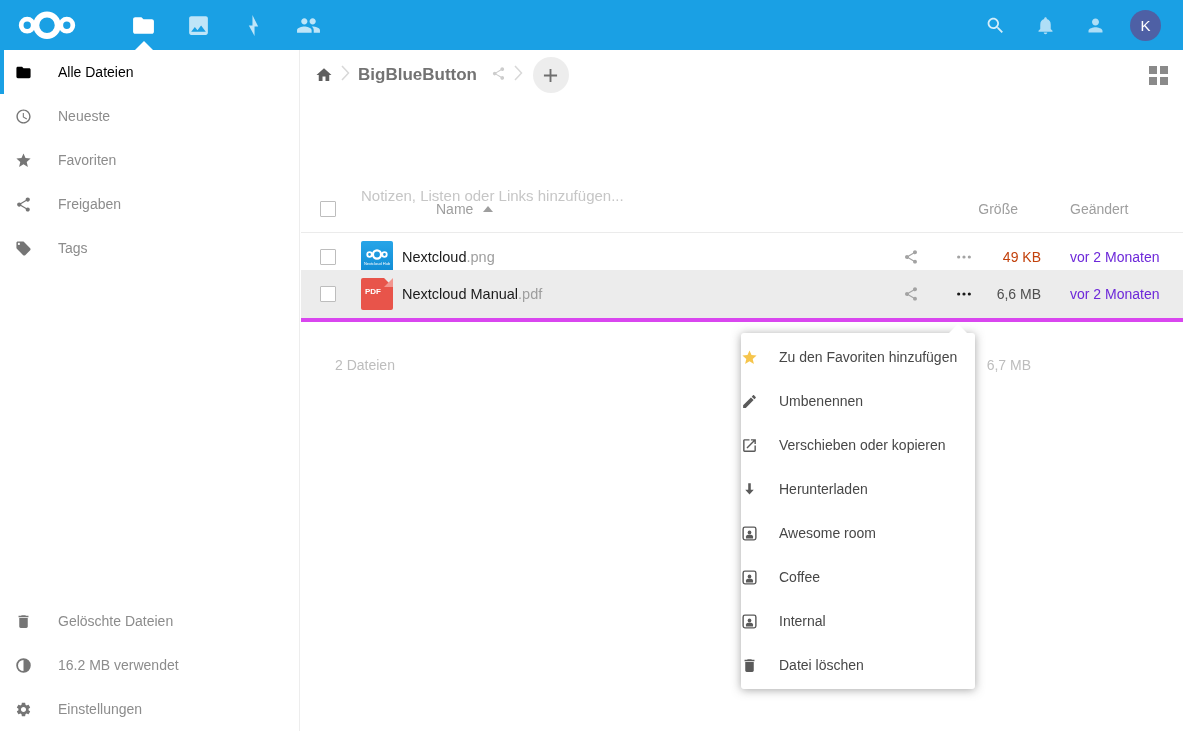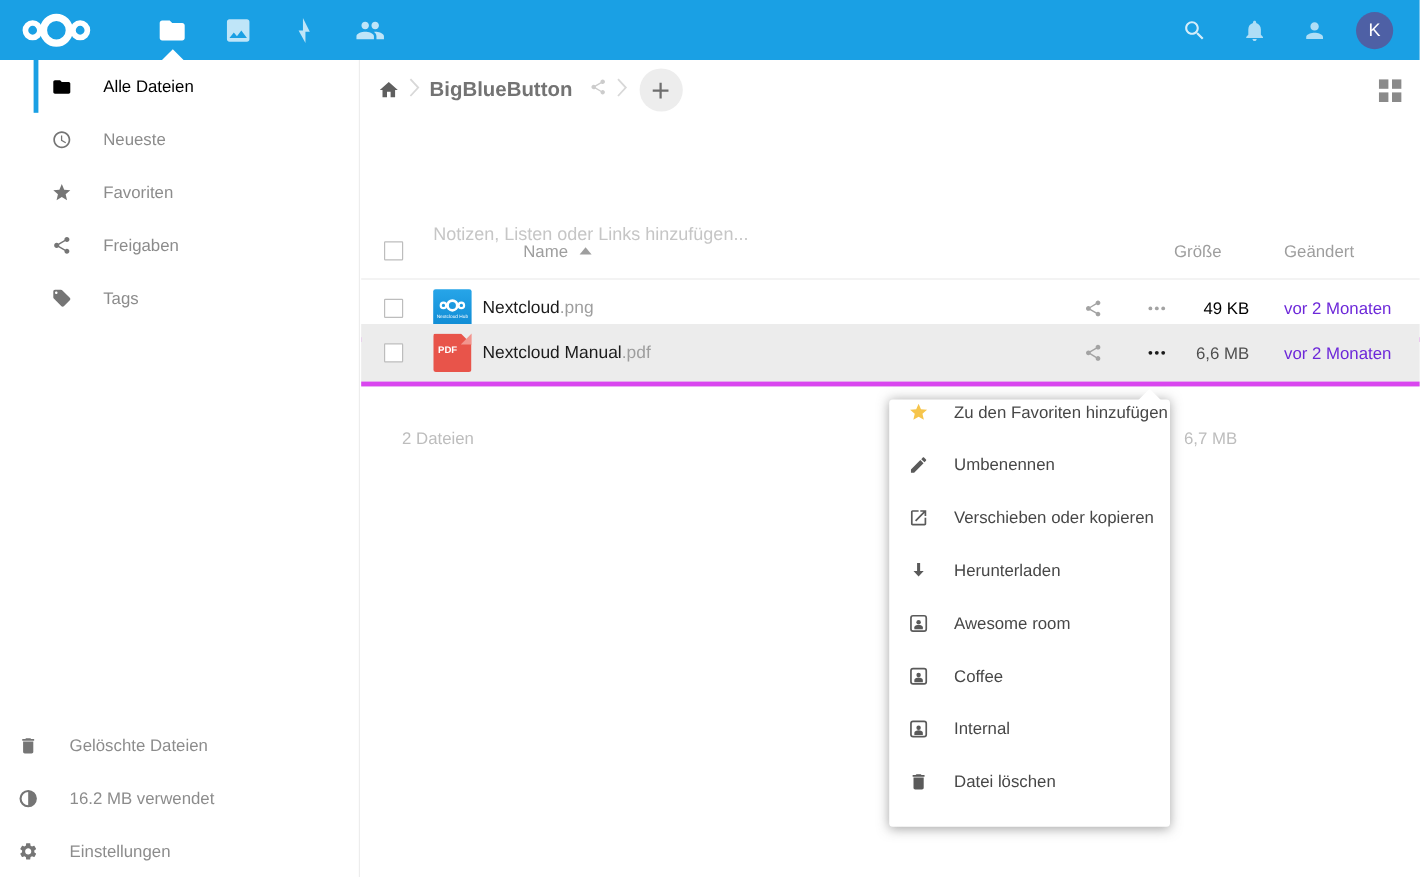--- a/index.html
+++ b/index.html
@@ -20,21 +20,21 @@
     border-bottom:9px solid #fff; }
   .header-right { margin-left:auto; display:flex; align-items:center; }
   .hr-btn { width:50px; height:50px; display:flex; align-items:center; justify-content:center; cursor:pointer; }
   .hr-btn svg { width:21px; height:21px; fill:rgba(255,255,255,.82); }
   .avatar { width:31px; height:31px; border-radius:50%; background:#4e60a5; color:#fff;
     display:flex; align-items:center; justify-content:center; font-size:15px;
     margin:0 22px 0 10px; cursor:pointer; }
 
   
   .sidebar { position:absolute; left:0; top:50px; width:300px; height:681px;
-    background:#fff; border-right:1px solid #ededed;padding-left:28px; }
+    background:#fff; border-right:1px solid #ededed; }
   .nav-item { height:44px; display:flex; align-items:center; padding-left:15px;
     position:relative; cursor:pointer; color:#8c8c8c; font-size:14px; }
   .nav-item svg { width:17px; height:17px; fill:#757575; margin-right:26px; flex:none; }
   .nav-item.active { color:#000; }
   .nav-item.active svg { fill:#000; }
   .nav-item.active .active-bar { position:absolute; left:0; top:0; width:4px; height:44px;
     background:#1aa0e4; }
   .sidebar-footer { position:absolute; left:0; bottom:0; width:100%; }
 
   
@@ -87,35 +87,35 @@
   .pdf-label { position:absolute; left:4px; top:9px; color:#fff; font-size:8px; font-weight:bold; }
   .fname { margin-left:9px; font-size:14.5px; color:#1b1b1b; }
   .fext { color:#9e9e9e; }
   .row-actions { position:absolute; left:590px; display:flex; align-items:center; }
   .act-share { width:40px; display:flex; justify-content:center; cursor:pointer; }
   .act-share svg { width:16px; height:16px; fill:#a3a3a3; }
   .act-dots { width:54px; display:flex; justify-content:center; cursor:pointer; margin-left:6px; }
   .act-dots svg { width:16px; height:16px; fill:#a3a3a3; }
   .frow.selected .act-dots svg { fill:#1a1a1a; }
   .fsize { position:absolute; right:142px; width:100px; text-align:right; font-size:14px; }
-  .fsize.light { color:#000000; } .fsize.dark { color:#4f4f4f; }
+  .fsize.light { color:#c2410c; } .fsize.dark { color:#4f4f4f; }
   .fdate { position:absolute; left:769px; font-size:14px; color:#6d28d9; }
 
   .tsummary { position:absolute; left:0; top:289px; width:100%; height:52px;
     display:flex; align-items:center; font-size:14px; color:#bdbdbd; }
   .sum-files { margin-left:34px; }
   .sum-size { position:absolute; right:152px; width:100px; text-align:right; }
 
   
   .popover { position:absolute; left:440px; top:283px; width:234px; background:#fff;
     border-radius:3px; box-shadow:0 1px 10px rgba(77,77,77,.5); padding:2px 0; z-index:10; }
   .pop-arrow { position:absolute; top:-9px; left:207px; width:0; height:0;
     border-left:10px solid transparent; border-right:10px solid transparent;
     border-bottom:10px solid #fff; }
-  .menu-item { height:44px; display:flex; padding-left:16px;
+  .menu-item { height:44px; display:flex; align-items:center; 
     font-size:14px; color:#474747; cursor:pointer; }
   .menu-item svg { width:17px; height:17px; margin-right:21px; flex:none; fill:#5a5a5a; }
   .menu-item .star-ic { fill:#f6c54c; }
 </style>
 </head>
 <body>
 
 <div class="header">
   <div class="logo">
     <svg viewBox="0 0 72 40">

